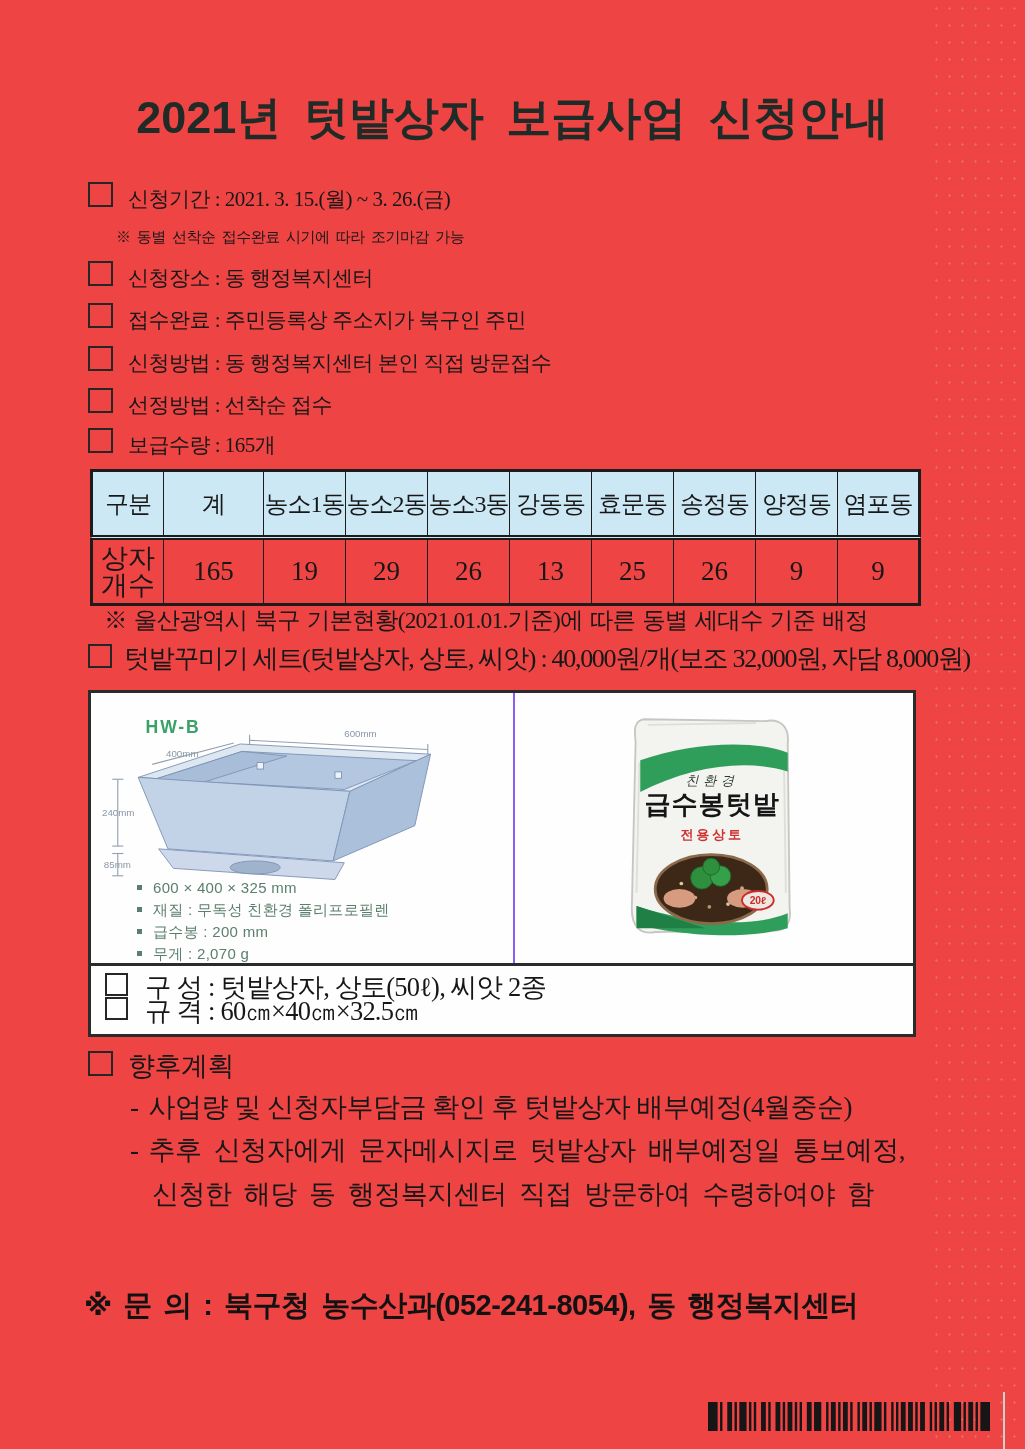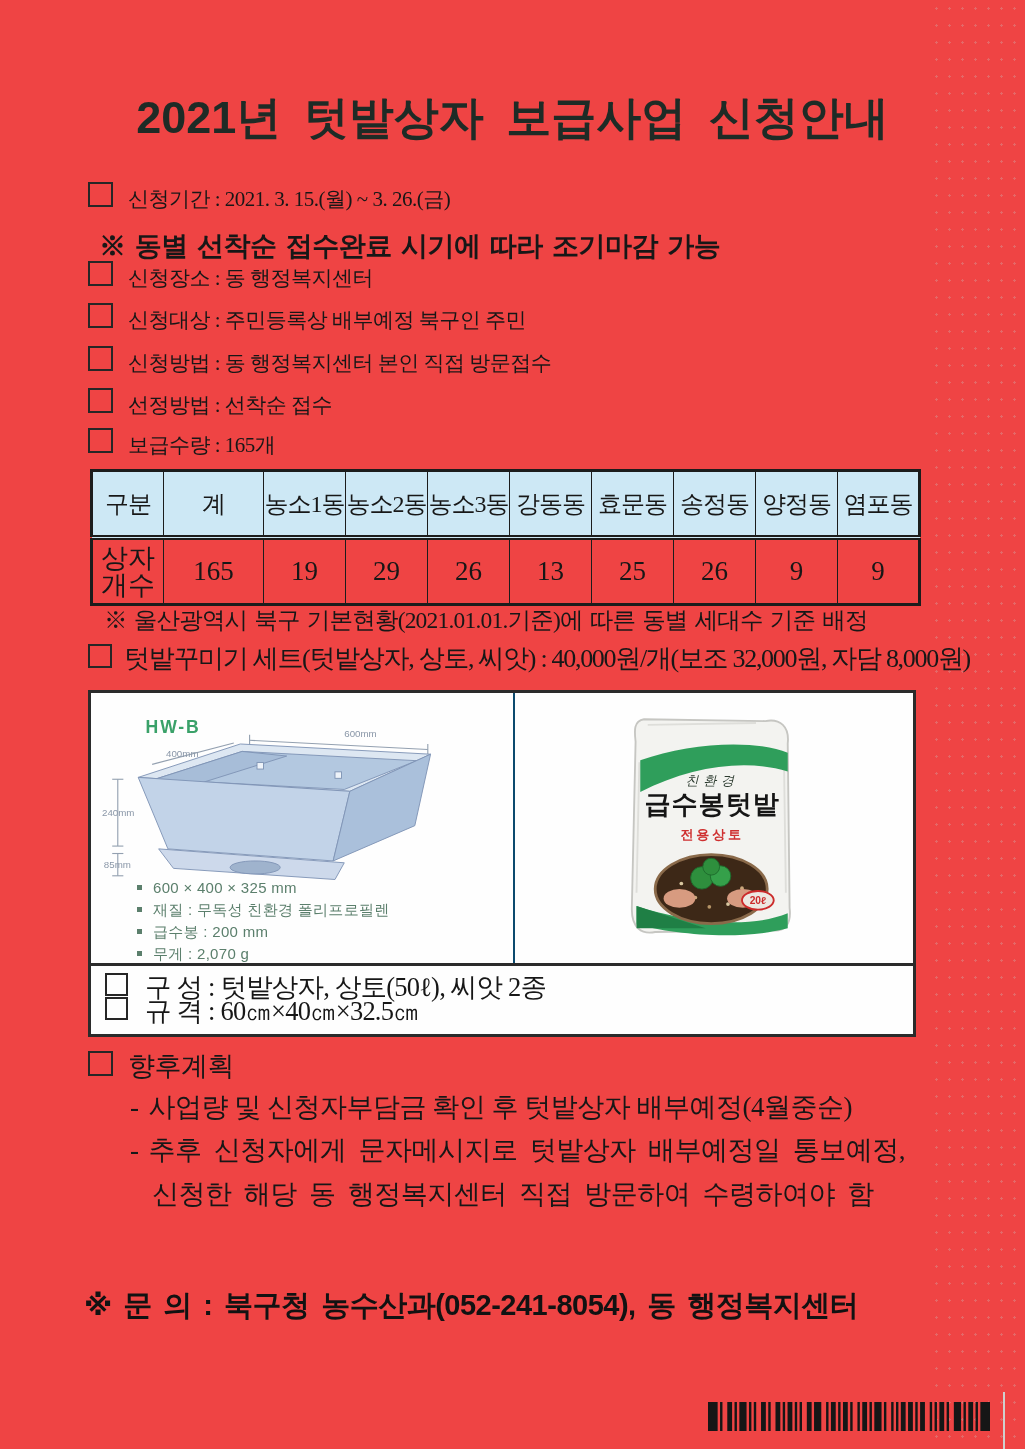--- a/index.html
+++ b/index.html
@@ -22,21 +22,21 @@
     text-align:center; font-family:"Liberation Sans","DejaVu Sans",sans-serif;
     font-weight:900; font-size:45px; letter-spacing:0px; word-spacing:10px;
     color:#1e2b26;
   }
 
   .n-line { position:absolute; left:88px; white-space:nowrap; font-size:21px; letter-spacing:-0.5px; }
   .n-line .chk {
     display:inline-block; width:21px; height:21px; border:2px solid #262626;
     margin-right:15px; vertical-align:-1px; background:transparent;
   }
-  .subnote { position:absolute; left:99px; font-size:27px; letter-spacing:-0.5px; word-spacing:3px; white-space:nowrap;font-weight:bold; }
+  .subnote { position:absolute; left:116px; font-size:15px; letter-spacing:-0.5px; word-spacing:3px; white-space:nowrap; }
 
   table.alloc {
     position:absolute; left:90px; top:469px; width:828px;
     border-collapse:collapse; table-layout:fixed;
     border:3px solid #1c1c1c;
   }
   table.alloc th, table.alloc td {
     border:1.6px solid #1c1c1c; text-align:center; vertical-align:middle;
     padding:0; font-weight:normal;
   }
@@ -49,21 +49,21 @@
 
   .tbl-note { position:absolute; left:104px; top:604px; font-size:23.5px; letter-spacing:-0.8px; word-spacing:2px; white-space:nowrap; }
   .set-line { position:absolute; left:88px; top:641px; font-size:26px; letter-spacing:-1.3px; white-space:nowrap; }
   .set-line .chk { display:inline-block; width:20px; height:20px; border:2px solid #262626; margin-right:12px; vertical-align:-1px; }
 
   .figbox {
     position:absolute; left:88px; top:690px; width:828px; height:347px;
     border:3px solid #2b2b2b; background:#fefefe; box-sizing:border-box;
   }
   .fig-left { position:absolute; left:0; top:0; width:422px; height:270px; }
-  .fig-right { position:absolute; left:422px; top:0; width:400px; height:270px; border-left:2px solid #0c4a6e; box-sizing:border-box; }
+  .fig-right { position:absolute; left:422px; top:0; width:400px; height:270px; border-left:2px solid #8b5cf6; box-sizing:border-box; }
   .fig-specs { position:absolute; left:0; top:270px; width:822px; height:71px; border-top:3px solid #2b2b2b; }
   .spec-line { position:absolute; left:14px; white-space:nowrap; font-size:26.5px; letter-spacing:-0.8px; }
   .spec-line .chk { display:inline-block; width:19px; height:19px; border:2px solid #262626; margin-right:17px; vertical-align:0px; }
 
   .boxsvg { position:absolute; left:10px; top:12px; }
   .fig-bullets {
     position:absolute; left:46px; top:184px; margin:0; padding:0; list-style:none;
     font-family:"Liberation Sans","DejaVu Sans",sans-serif;
     font-size:15px; line-height:22px; color:#5b7f6c; letter-spacing:0.3px;
     filter:blur(0.35px);
@@ -99,21 +99,21 @@
   <div class="title">2021년 텃밭상자 보급사업 신청안내</div>
 
   <div class="n-line" style="top:182px">
     <span class="chk"></span><span>신청기간 : 2021. 3. 15.(월) ~ 3. 26.(금)</span>
   </div>
   <div class="subnote" style="top:228px">※ 동별 선착순 접수완료 시기에 따라 조기마감 가능</div>
   <div class="n-line" style="top:261px">
     <span class="chk"></span><span>신청장소 : 동 행정복지센터</span>
   </div>
   <div class="n-line" style="top:303px">
-    <span class="chk"></span><span>신청대상 : 주민등록상 배부예정 북구인 주민</span>
+    <span class="chk"></span><span>접수완료 : 주민등록상 주소지가 북구인 주민</span>
   </div>
   <div class="n-line" style="top:346px">
     <span class="chk"></span><span>신청방법 : 동 행정복지센터 본인 직접 방문접수</span>
   </div>
   <div class="n-line" style="top:388px">
     <span class="chk"></span><span>선정방법 : 선착순 접수</span>
   </div>
   <div class="n-line" style="top:428px">
     <span class="chk"></span><span>보급수량 : 165개</span>
   </div>

